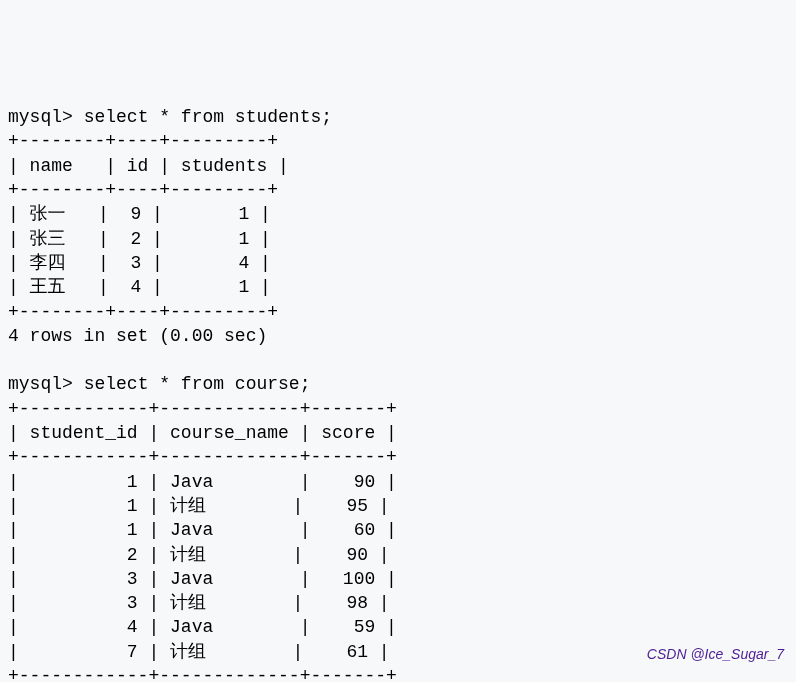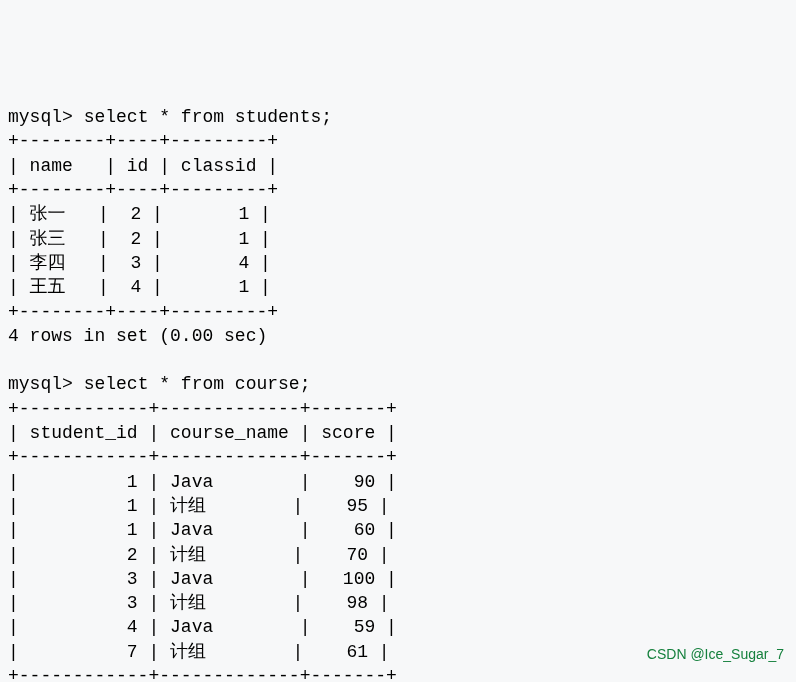--- a/index.html
+++ b/index.html
@@ -13,50 +13,51 @@
       white-space: pre;
       position: relative;
       width: 796px;
       height: 682px;
       box-sizing: border-box;
     }
     .watermark {
       position: absolute;
       bottom: 18px;
       right: 12px;
-      color: #15803d;
+      color: #4c1d95;
       font-family: Arial, sans-serif;
       font-size: 14px;
       white-space: nowrap;
+      font-style: italic;
     }
   </style>
 </head>
 <body>
 
 
 
 <span>mysql&gt; </span><span>select * from students;</span>
 <span>+--------+----+---------+</span>
-<span>| name   | id | classid |</span>
+<span>| name   | id | students |</span>
 <span>+--------+----+---------+</span>
-<span>| 张一   |  2 |       1 |</span>
+<span>| 张一   |  9 |       1 |</span>
 <span>| 张三   |  2 |       1 |</span>
 <span>| 李四   |  3 |       4 |</span>
 <span>| 王五   |  4 |       1 |</span>
 <span>+--------+----+---------+</span>
 <span>4 rows in set (0.00 sec)</span>
 
 <span>mysql&gt; </span><span>select * from course;</span>
 <span>+------------+-------------+-------+</span>
 <span>| student_id | course_name | score |</span>
 <span>+------------+-------------+-------+</span>
 <span>|          1 | Java        |    90 |</span>
 <span>|          1 | 计组        |    95 |</span>
 <span>|          1 | Java        |    60 |</span>
-<span>|          2 | 计组        |    70 |</span>
+<span>|          2 | 计组        |    90 |</span>
 <span>|          3 | Java        |   100 |</span>
 <span>|          3 | 计组        |    98 |</span>
 <span>|          4 | Java        |    59 |</span>
 <span>|          7 | 计组        |    61 |</span>
 <span>+------------+-------------+-------+</span>
 <div class="watermark">CSDN @Ice_Sugar_7</div>
 
 
 
 

